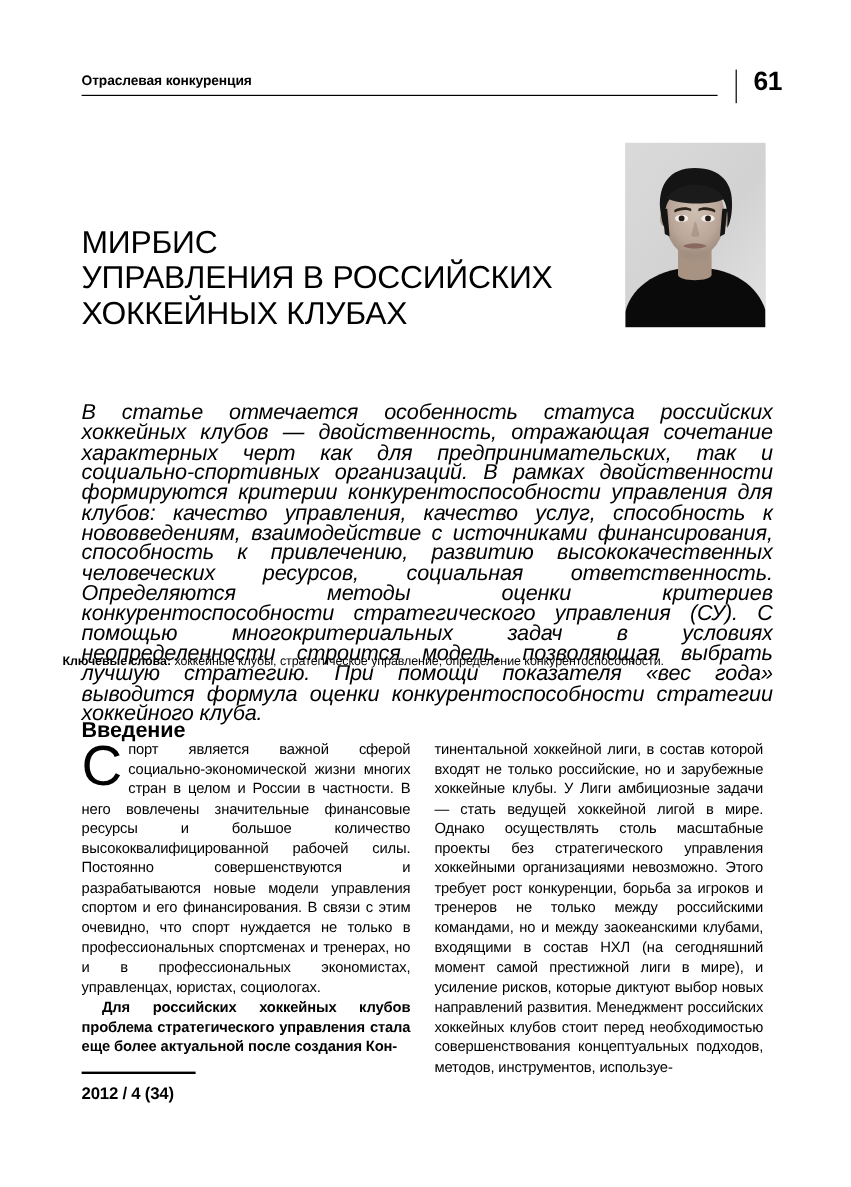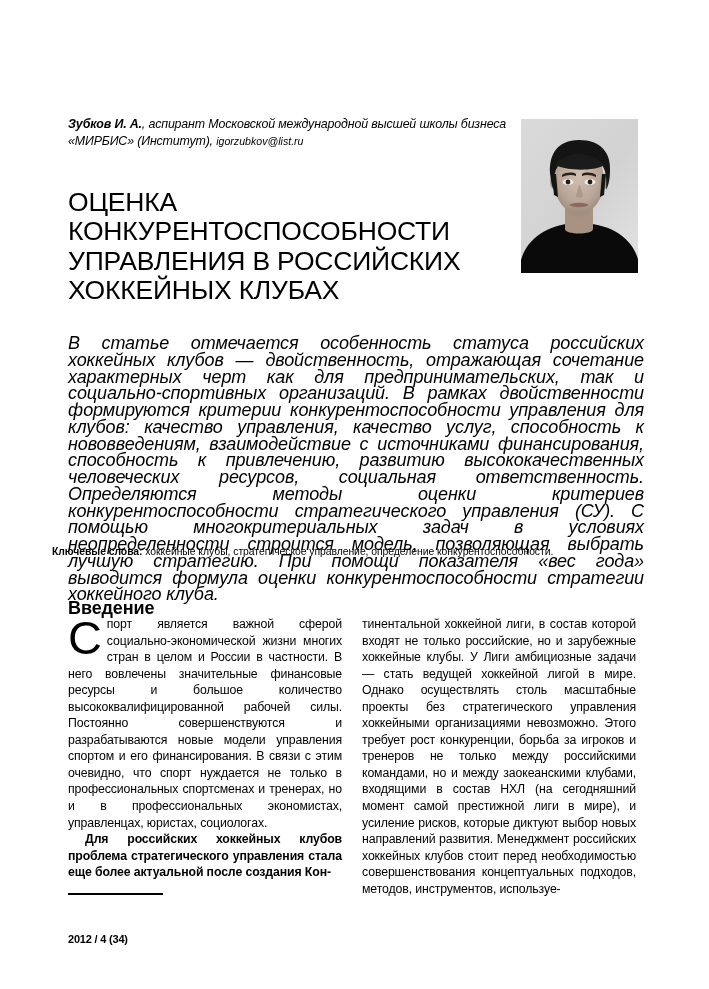--- a/index.html
+++ b/index.html
@@ -179,35 +179,38 @@
     position: absolute;
     left: 68px;
     top: 893px;
     width: 95px;
     height: 1.6px;
     background: #000;
   }
   .footer {
     position: absolute;
     left: 68px;
-    top: 933px;
-    font-size: 11px;
+    top: 903px;
+    font-size: 14px;
     font-weight: bold;
     letter-spacing: -0.2px;
   }
 </style>
 </head>
 <body>
 
 <div class="page">
 
-
-  <div class="byline">
-    <b>Зубков И. А.</b><span>, аспирант Московской международной высшей школы бизнеса «МИРБИС» (Институт), </span><span class="email">igorzubkov@list.ru</span>
-  </div>
+  <div class="runhead">
+    <span class="runhead-title">Отраслевая конкуренция</span>
+    <span class="runhead-rule"></span>
+    <span class="runhead-sep"></span>
+    <span class="runhead-folio">61</span>
+  </div>
+
 
   <div class="portrait">
     <svg width="117" height="154" viewBox="0 0 117 154">
       <defs>
         <linearGradient id="bg" x1="0" y1="0" x2="1" y2="1">
           <stop offset="0%" stop-color="#dadada"></stop>
           <stop offset="55%" stop-color="#d2d2d2"></stop>
           <stop offset="100%" stop-color="#e3e3e3"></stop>
         </linearGradient>
         <radialGradient id="faceg" cx="50%" cy="42%" r="58%">
@@ -243,22 +246,21 @@
 
       <path d="M58 66 L55 77 C56 79 61 79 62 77 L59 66 Z" fill="#a89282" opacity="0.75"></path>
 
       <path d="M48 86 C53 83 63 83 68 86 C63 89 53 89 48 86 Z" fill="#8a6a5f"></path>
 
       <ellipse cx="58" cy="93" rx="12" ry="5" fill="#a08d7f" opacity="0.45"></ellipse>
     </svg>
   </div>
 
   <h1 class="art-title">
-    <div>ОЦЕНКА</div>
-    <div>КОНКУРЕНТОСПОСОБНОСТИ</div>
+    <div>МИРБИС</div>
     <div>УПРАВЛЕНИЯ В РОССИЙСКИХ</div>
     <div>ХОККЕЙНЫХ КЛУБАХ</div>
   </h1>
 
   <div class="abstract">
     <p>В статье отмечается особенность статуса российских хоккейных клубов — двойственность, отражающая сочетание характерных черт как для предпринимательских, так и социально-спортивных организаций. В рамках двойственности формируются критерии конкурентоспособности управления для клубов: качество управления, качество услуг, способность к нововведениям, взаимодействие с источниками финансирования, способность к привлечению, развитию высококачественных человеческих ресурсов, социальная ответственность. Определяются методы оценки критериев конкурентоспособности стратегического управления (СУ). С помощью многокритериальных задач в условиях неопределенности строится модель, позволяющая выбрать лучшую стратегию. При помощи показателя «вес года» выводится формула оценки конкурентоспособности стратегии хоккейного клуба.</p>
   </div>
 
   <div class="keywords">
     <b>Ключевые слова:</b><span> хоккейные клубы, стратегическое управление, определение конкурентоспособности.</span>

